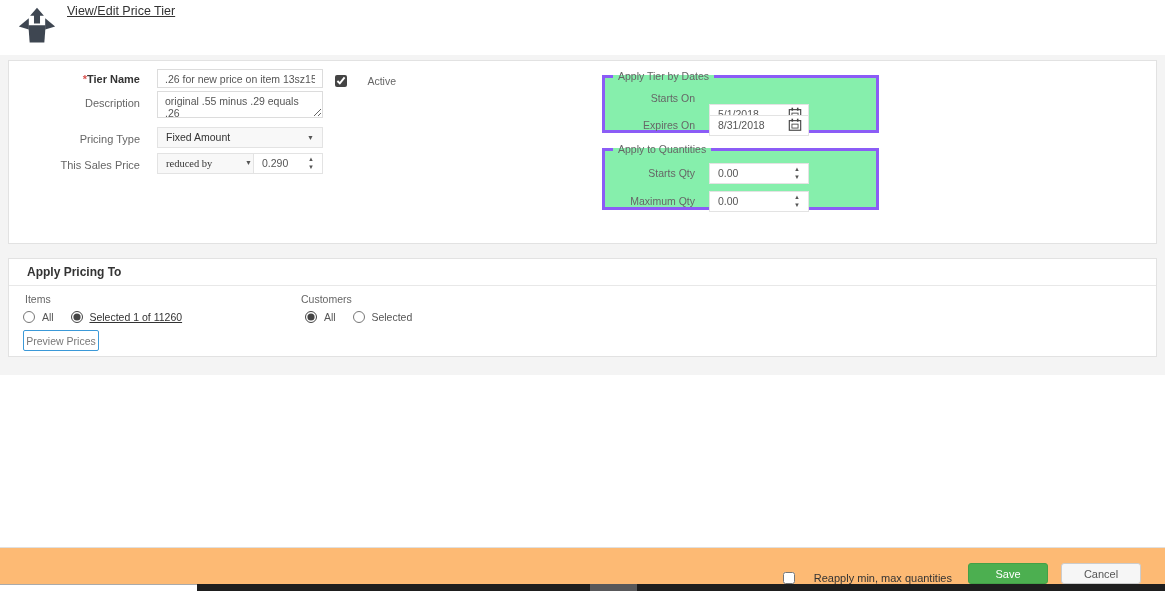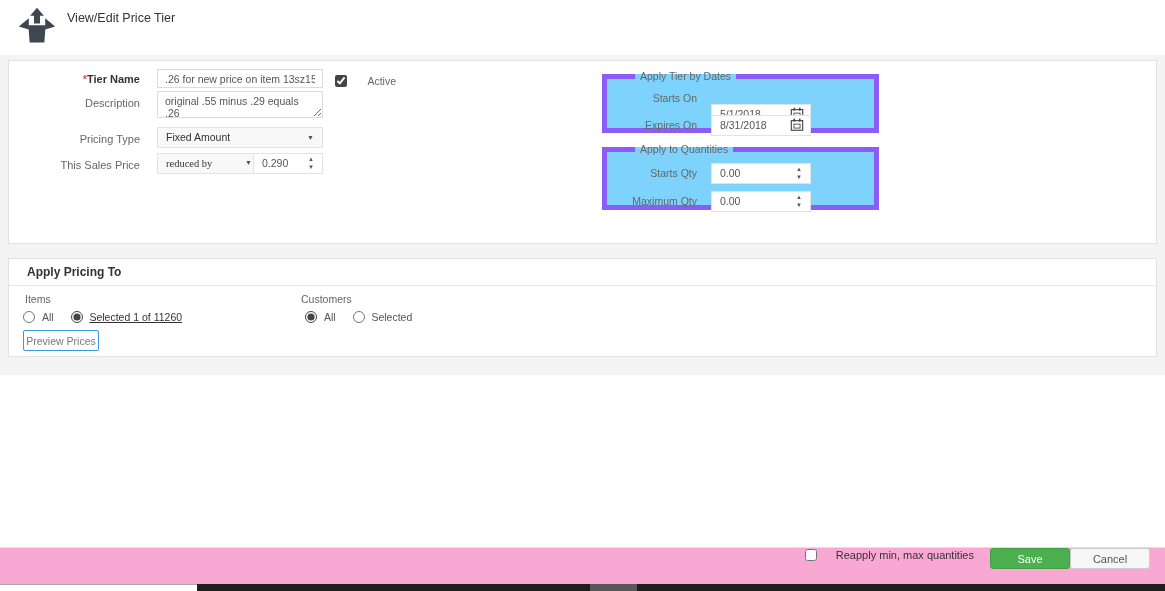--- a/index.html
+++ b/index.html
@@ -3,21 +3,21 @@
 <meta charset="utf-8">
 <style>
   * { box-sizing: border-box; margin: 0; padding: 0; }
   html,body { width:1165px; height:591px; overflow:hidden; }
   body { font-family:"Liberation Sans", sans-serif; background:#fff; color:#333; }
   .page { position:relative; width:1165px; height:591px; background:#fff; }
 
   
   .hdr { position:absolute; top:0; left:0; width:100%; height:55px; background:#fff; }
   .hdr .box-icon { position:absolute; left:16px; top:7px; }
-  .hdr .title { position:absolute; left:67px; top:11px; font-size:12.5px; color:#333; }
+  .hdr .title { position:absolute; left:67px; top:4px; font-size:12.5px; color:#333;text-decoration:underline; }
   .hdr .subtitle { position:absolute; left:67px; top:30px; font-size:10.5px; color:#333; }
 
   
   .content { position:absolute; top:55px; left:0; width:100%; height:320px; background:#f4f4f4; }
   .panel { position:absolute; left:8px; width:1149px; background:#fff; border:1px solid #e2e2e2; }
   .panel-hd { height:27px; line-height:27px; padding-left:18px; font-size:12px; font-weight:bold; color:#333; border-bottom:1px solid #e8e8e8; }
   .panel-bd { position:relative; }
 
   #tier-details { top:5px; height:184px; }
   #tier-details .panel-bd { height:155px; }
@@ -33,40 +33,40 @@
 
   .select { position:absolute; background:#f8f8f8; border:1px solid #e3e3e3; font-size:10.5px; color:#333; line-height:19px; padding-left:8px; cursor:pointer; }
   .select .chev { position:absolute; right:8px; top:0; line-height:19px; font-size:7px; color:#555; }
 
   .numwrap, .datewrap { position:absolute; background:#fff; border:1px solid #e3e3e3; }
   .numwrap .val, .datewrap .val { position:absolute; left:8px; top:0; font-size:10.5px; color:#555; line-height:19px; }
   .spin { position:absolute; right:5px; top:1px; width:12px; text-align:center; }
   .spin span { display:block; font-size:6px; line-height:8px; color:#555; cursor:pointer; }
   .calbtn { position:absolute; right:5px; top:2px; width:16px; height:16px; cursor:pointer; background:none; border:none; }
 
-  fieldset.grp { position:absolute; border:5px solid #8b5cf6; background:#7dd3fc;padding-left:20px; }
+  fieldset.grp { position:absolute; border:3px solid #8b5cf6; background:#86efac; }
   fieldset.grp legend { font-size:10.5px; color:#666; margin-left:8px; padding:0 5px; }
   .grp .glabel { position:absolute; left:0; width:90px; text-align:right; font-size:10.5px; color:#666; }
 
   input[type=checkbox], input[type=radio] { width:12px; height:12px; margin:0; vertical-align:middle; accent-color:#444; }
   .cb-label { font-size:10.5px; color:#666; margin-left:16px; vertical-align:middle; }
 
   .radio-row { position:absolute; font-size:10.5px; color:#555; }
   .radio-row label { margin:0 14px 12px 4px; vertical-align:middle; }
   .sel-link { color:#333; text-decoration:underline; margin-left:4px; vertical-align:middle; cursor:pointer; }
 
   .btn-preview { position:absolute; left:14px; top:44px; width:76px; height:21px; background:#fff; border:1px solid #3b99d8; border-radius:2px; color:#787878; font-size:10.5px; font-family:"Liberation Sans",sans-serif; cursor:pointer; }
 
   .sub-label { position:absolute; font-size:10.5px; color:#666; }
 
   
-  .ftr { position:absolute; top:547px; left:0; width:100%; height:37px; background:#f9a8d4; border-top:1px solid #e0e0e0; display:flex; align-items:flex-start; justify-content:flex-end; padding-right:15px; }
+  .ftr { position:absolute; top:547px; left:0; width:100%; height:37px; background:#fdba74; border-top:1px solid #e0e0e0; display:flex; align-items:flex-end; justify-content:flex-end; padding-right:24px; }
   .ftr .reapply { font-size:11px; color:#333; margin-right:16px; }
   .btn { height:21px; width:80px; font-size:11px; font-family:"Liberation Sans",sans-serif; border-radius:3px; cursor:pointer; }
-  .btn-save { background:#4caf50; border:1px solid #43a047; color:#fff; }
+  .btn-save { background:#4caf50; border:1px solid #43a047; color:#fff; margin-right:13px; }
   .btn-cancel { background:#f6f6f6; border:1px solid #ccc; color:#555; }
 
   
   .bottom-bar { position:absolute; bottom:0; left:0; width:1165px; height:7px; }
   .bottom-bar .seg-light { position:absolute; left:0; top:0; width:197px; height:7px; background:#fff; border-top:1px solid #aaa; }
   .bottom-bar .seg-dark { position:absolute; left:197px; top:0; width:968px; height:7px; background:#1e1e1e; }
   .bottom-bar .thumb { position:absolute; left:590px; top:0; width:47px; height:7px; background:#58585a; }
 </style>
 </head>
 <body>

